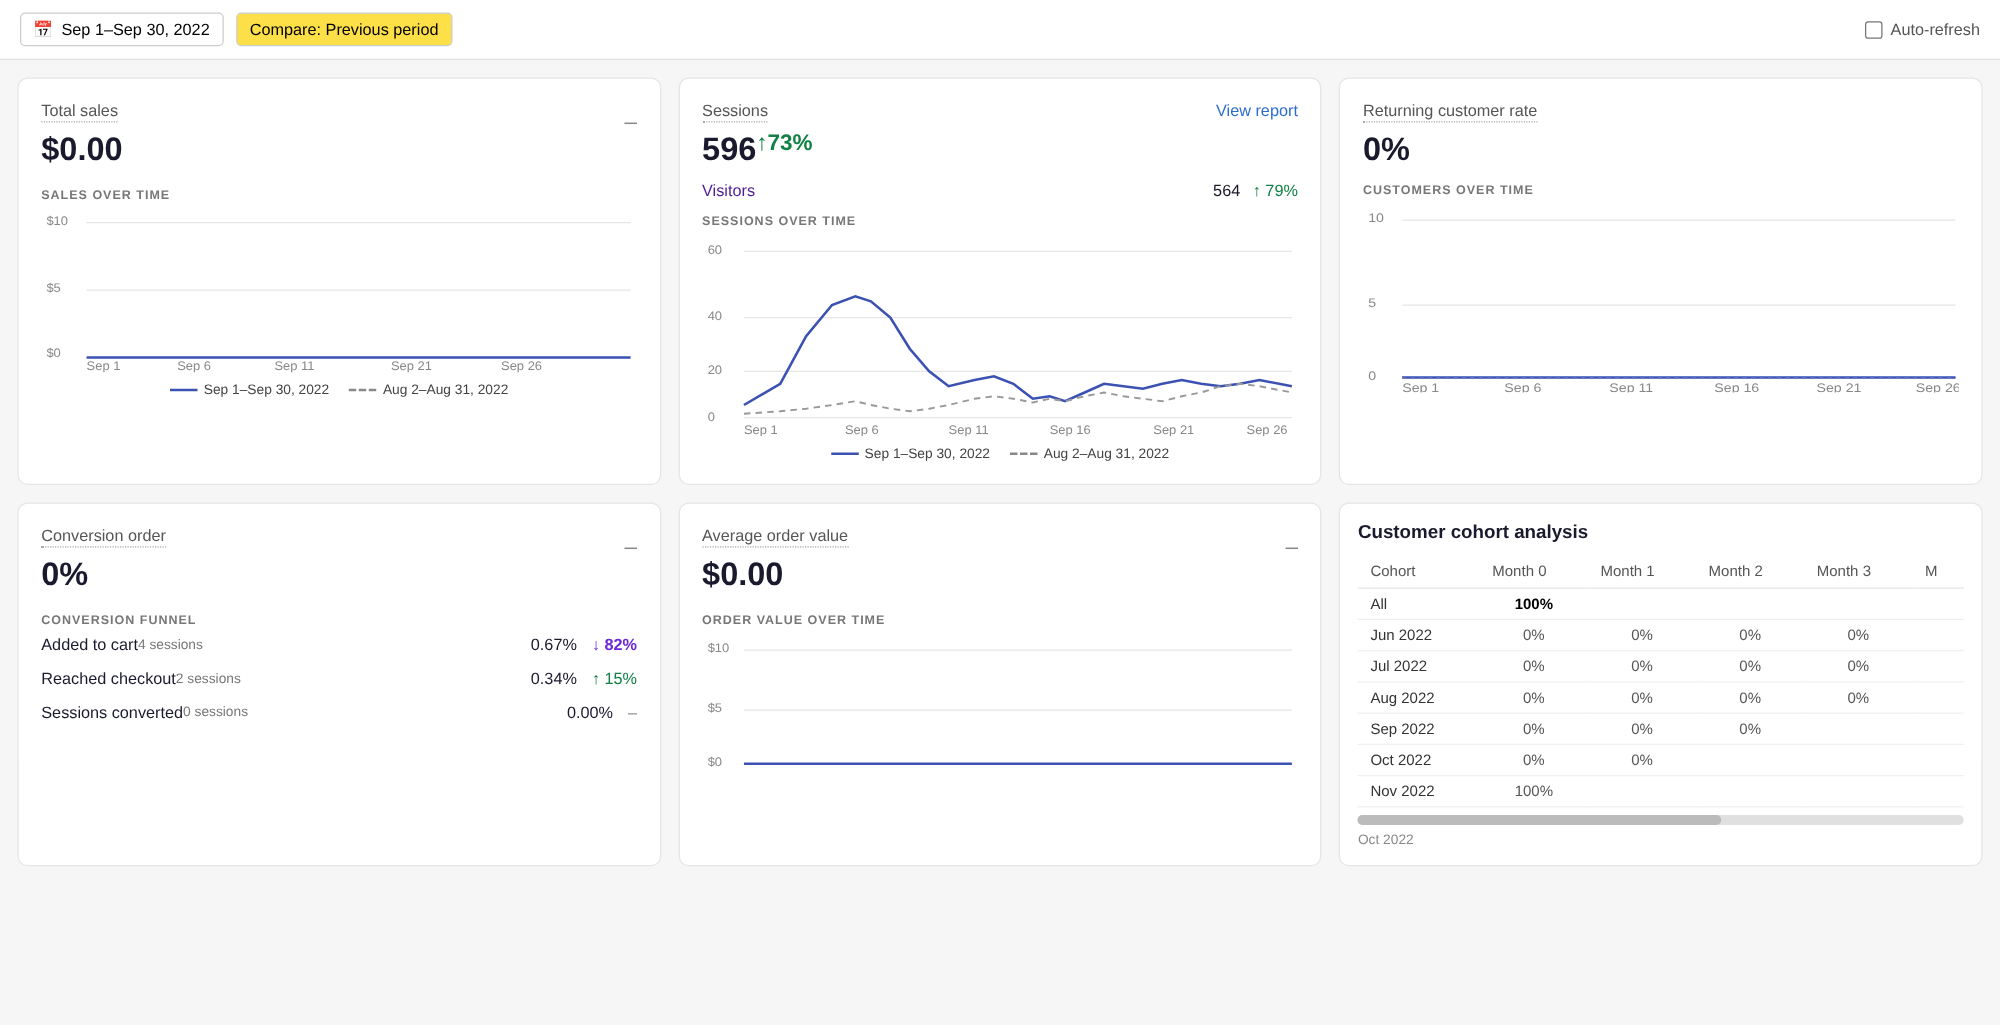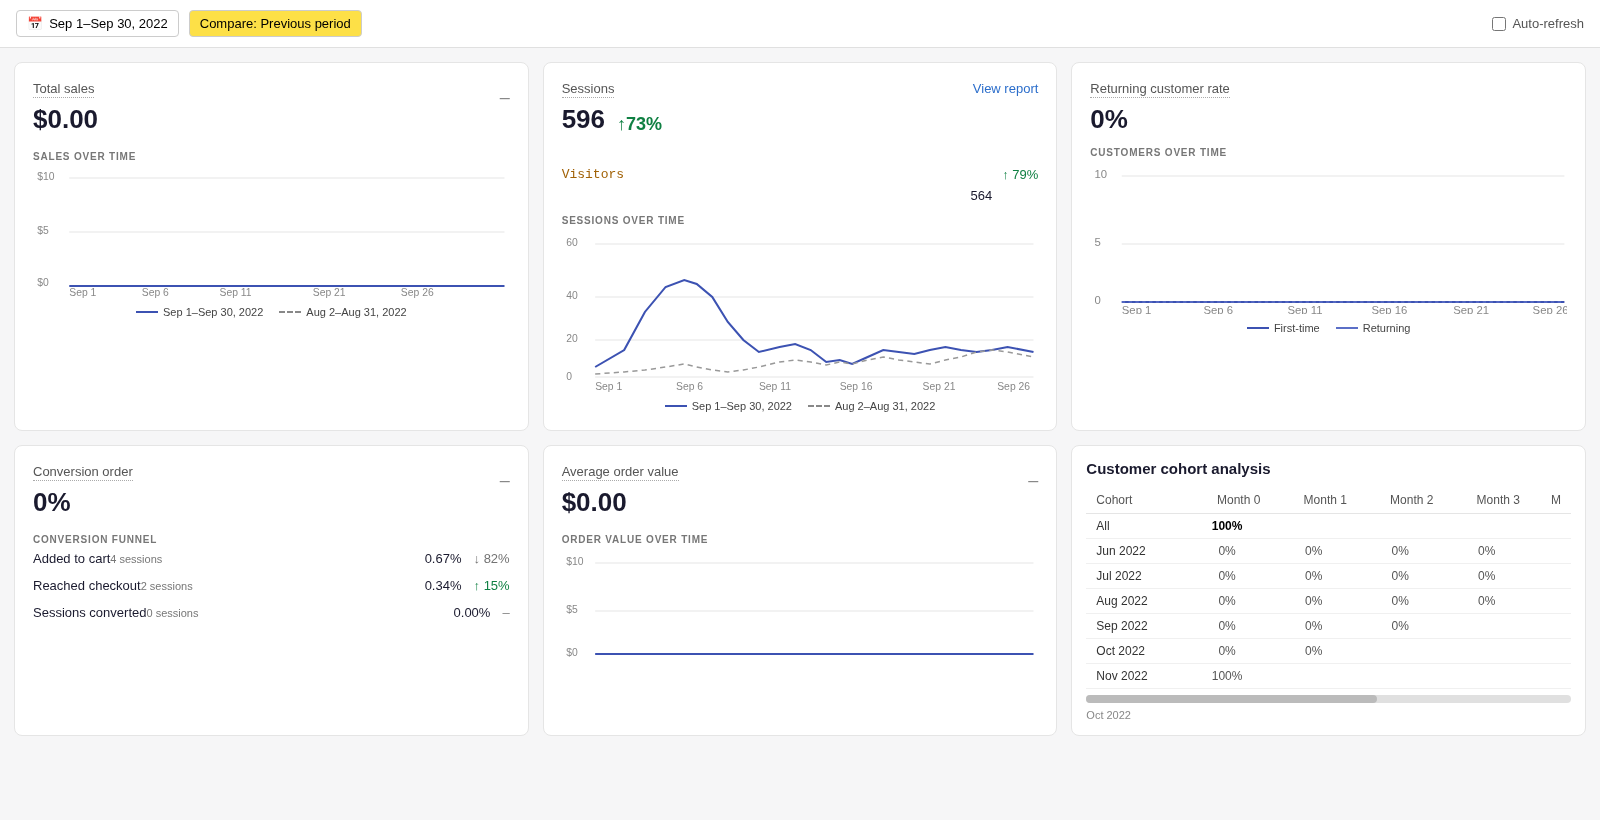--- a/index.html
+++ b/index.html
@@ -43,48 +43,48 @@
     .legend-item { display: flex; align-items: center; gap: 5px; font-size: 11px; color: #444; }
     .legend-line { width: 22px; height: 2px; }
     .legend-dashed { width: 22px; height: 2px; border-top: 2px dashed #888; }
 
     
     .sessions-header { display: flex; justify-content: space-between; align-items: flex-start; gap: 32px; }
     .view-report { color: #2c6ecb; font-size: 13px; text-decoration: none; cursor: pointer; }
     .sessions-value { font-size: 26px; font-weight: 600; }
     .sessions-change { font-size: 18px; font-weight: 600; color: #108043; }
     .visitors-row { display: flex; justify-content: space-between; align-items: center; margin-top: 10px; font-size: 13px; }
-    .visitors-label { color: #a16207; font-family: Liberation Mono, monospace; }
-    .visitors-count { font-weight: 500; margin-top: 43px; }
+    .visitors-label { color: #4c1d95; }
+    .visitors-count { font-weight: 500; }
     .visitors-pct { color: #108043; font-size: 13px; }
 
     
     .returning-value { font-size: 26px; font-weight: 600; }
     .chart-area-sm { height: 150px; position: relative; margin-top: 4px; }
     .chart-area-sm svg { width: 100%; height: 100%; }
 
     
     .funnel-row { display: flex; justify-content: space-between; align-items: flex-start; margin-bottom: 12px; }
     .funnel-left { display: flex; flex-direction: row; }
     .funnel-label { font-size: 13px; font-weight: 500; }
     .funnel-sub { font-size: 11px; color: #777; margin-top: 2px; }
     .funnel-right { display: flex; align-items: center; gap: 12px; font-size: 13px; }
     .funnel-pct { }
     .arrow-up { color: #108043; }
-    .arrow-down { color: #737373; }
+    .arrow-down { color: #6d28d9; font-weight: bold; }
 
     
     .avg-chart-area { height: 110px; position: relative; margin-top: 4px; }
     .avg-chart-area svg { width: 100%; height: 100%; }
 
     
     .cohort-card { grid-column: 3 / 4; grid-row: 2 / 3; padding: 14px; overflow: hidden; }
     .cohort-title { font-size: 15px; font-weight: 600; margin-bottom: 10px; }
     .cohort-table { width: 100%; border-collapse: collapse; font-size: 12px; }
-    .cohort-table th { padding: 6px 10px; text-align: right; font-weight: 500; color: #555; border-bottom: 1px solid #e5e5e5; white-space: nowrap; }
+    .cohort-table th { padding: 6px 10px; text-align: left; font-weight: 500; color: #555; border-bottom: 1px solid #e5e5e5; white-space: nowrap; }
     .cohort-table th:first-child { text-align: left; }
     .cohort-table td { padding: 5px 10px; text-align: center; border-bottom: 1px solid #f0f0f0; color: #555; }
     .cohort-table td:first-child { text-align: left; color: #333; font-weight: 400; }
     .cohort-all td { font-weight: 700; }
     .cohort-all td:nth-child(2) { color: #000; }
     .cohort-scrollbar { width: 100%; height: 8px; background: #e0e0e0; border-radius: 4px; margin-top: 6px; position: relative; }
     .cohort-scrollbar-thumb { width: 60%; height: 100%; background: #bbb; border-radius: 4px; }
 
     .y-axis-label { font-size: 10px; fill: #888; }
     .x-axis-label { font-size: 10px; fill: #888; }
@@ -148,21 +148,21 @@
         <span>Aug 2–Aug 31, 2022</span>
       </div>
     </div>
   </div>
 
   <div class="card">
     <div class="sessions-header">
       <div class="card-title">Sessions</div>
       <a class="view-report">View report</a>
     </div>
-    <div style="display:flex;align-items:flex-end;gap:12px;margin-bottom:4px;">
+    <div style="display:flex;align-items:flex-start;margin-bottom:4px;">
       <div class="sessions-value">596</div>
       <div class="sessions-change">↑73%</div>
     </div>
     <div class="visitors-row">
       <span class="visitors-label">Visitors</span>
       <div style="display:flex;gap:10px;align-items:center;">
         <span class="visitors-count">564</span>
         <span class="visitors-pct">↑ 79%</span>
       </div>
     </div>
@@ -219,30 +219,20 @@
         <polyline points="28,138 418,138" stroke="#5b6fc7" stroke-width="1.5" fill="none" stroke-dasharray="3,3"></polyline>
 
         <text x="28" y="150" class="x-axis-label">Sep 1</text>
         <text x="100" y="150" class="x-axis-label">Sep 6</text>
         <text x="174" y="150" class="x-axis-label">Sep 11</text>
         <text x="248" y="150" class="x-axis-label">Sep 16</text>
         <text x="320" y="150" class="x-axis-label">Sep 21</text>
         <text x="390" y="150" class="x-axis-label">Sep 26</text>
       </svg>
     </div>
-    <div class="legend">
-      <div class="legend-item">
-        <div class="legend-line" style="background:#3c52b2;"></div>
-        <span>First-time</span>
-      </div>
-      <div class="legend-item">
-        <div class="legend-line" style="background:#5b6fc7;"></div>
-        <span>Returning</span>
-      </div>
-    </div>
   </div>
 
   <div class="card">
     <div class="card-title">Conversion order</div>
     <div style="display:flex;align-items:center;justify-content:space-between;">
       <div class="card-value">0%</div>
       <span class="card-minus">–</span>
     </div>
     <div class="section-label">CONVERSION FUNNEL</div>
     <div>

